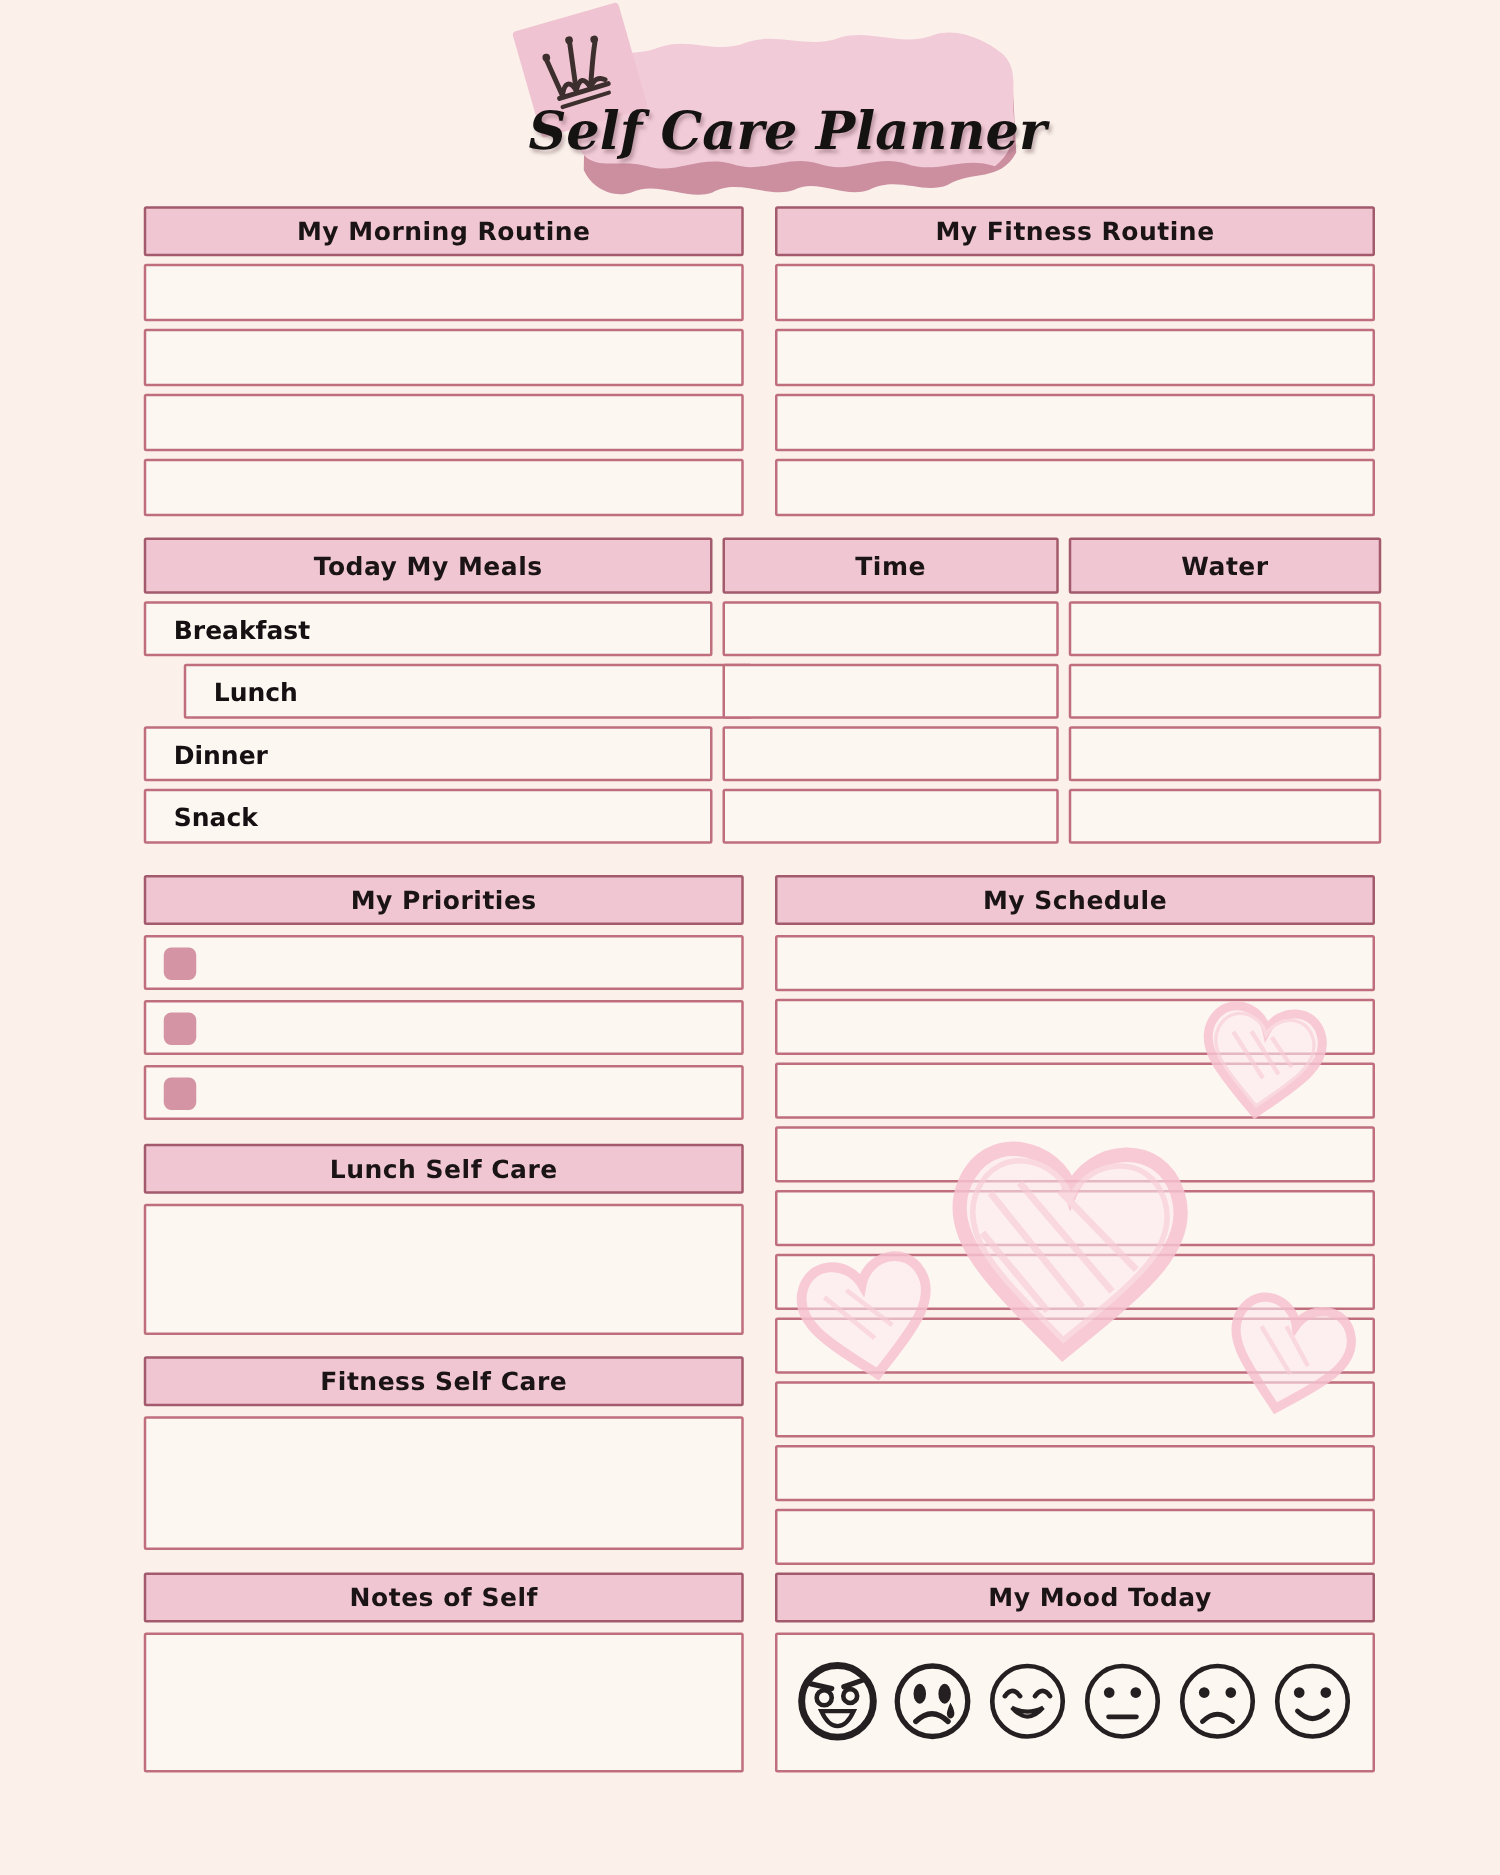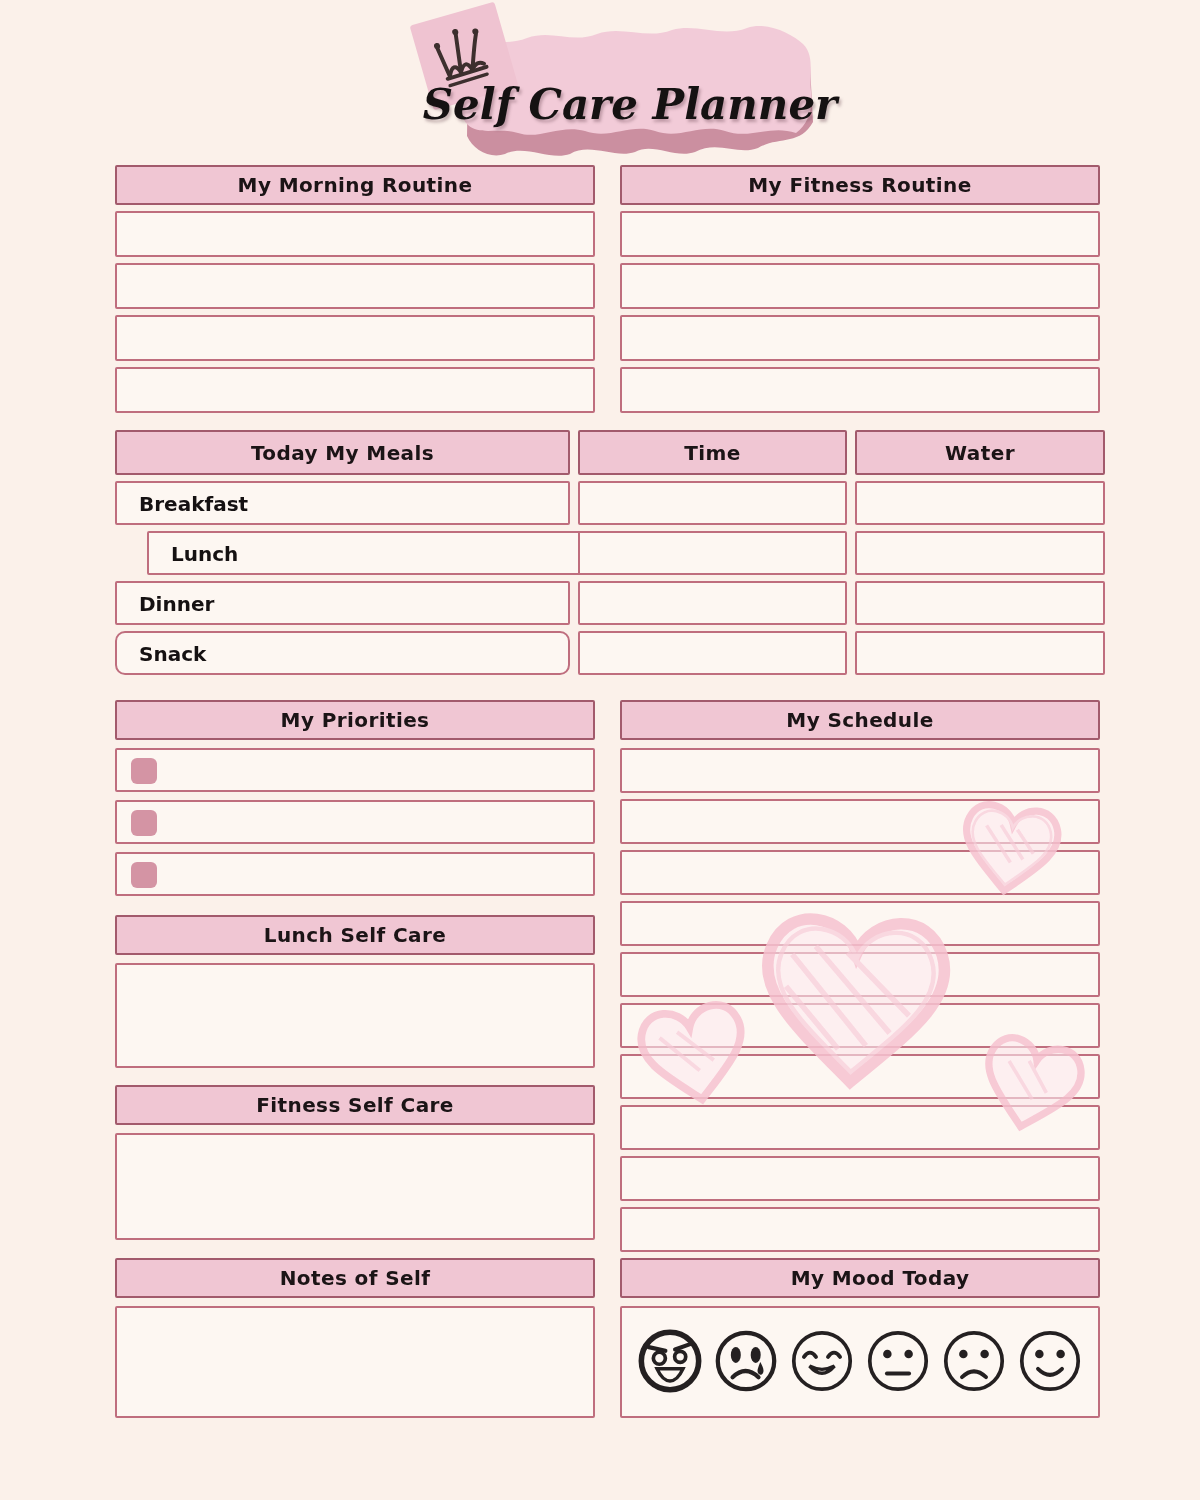--- a/index.html
+++ b/index.html
@@ -103,21 +103,21 @@
   </div>
   <div class="box" style="left:578px;top:531px;width:269px;height:44px;"></div>
   <div class="box" style="left:855px;top:531px;width:250px;height:44px;"></div>
 
   <div class="box" style="left:115px;top:581px;width:455px;height:44px;">
     <span class="meal-label">Dinner</span>
   </div>
   <div class="box" style="left:578px;top:581px;width:269px;height:44px;"></div>
   <div class="box" style="left:855px;top:581px;width:250px;height:44px;"></div>
 
-  <div class="box" style="left:115px;top:631px;width:455px;height:44px;border-radius:10px;">
+  <div class="box" style="left:115px;top:631px;width:455px;height:44px;">
     <span class="meal-label">Snack</span>
   </div>
   <div class="box" style="left:578px;top:631px;width:269px;height:44px;"></div>
   <div class="box" style="left:855px;top:631px;width:250px;height:44px;"></div>
 
   <div class="hdr" style="left:115px;top:700px;width:480px;">My Priorities</div>
   <div class="box" style="left:115px;top:748px;width:480px;height:44px;">
     <span class="chk"></span>
   </div>
   <div class="box" style="left:115px;top:800px;width:480px;height:44px;">

